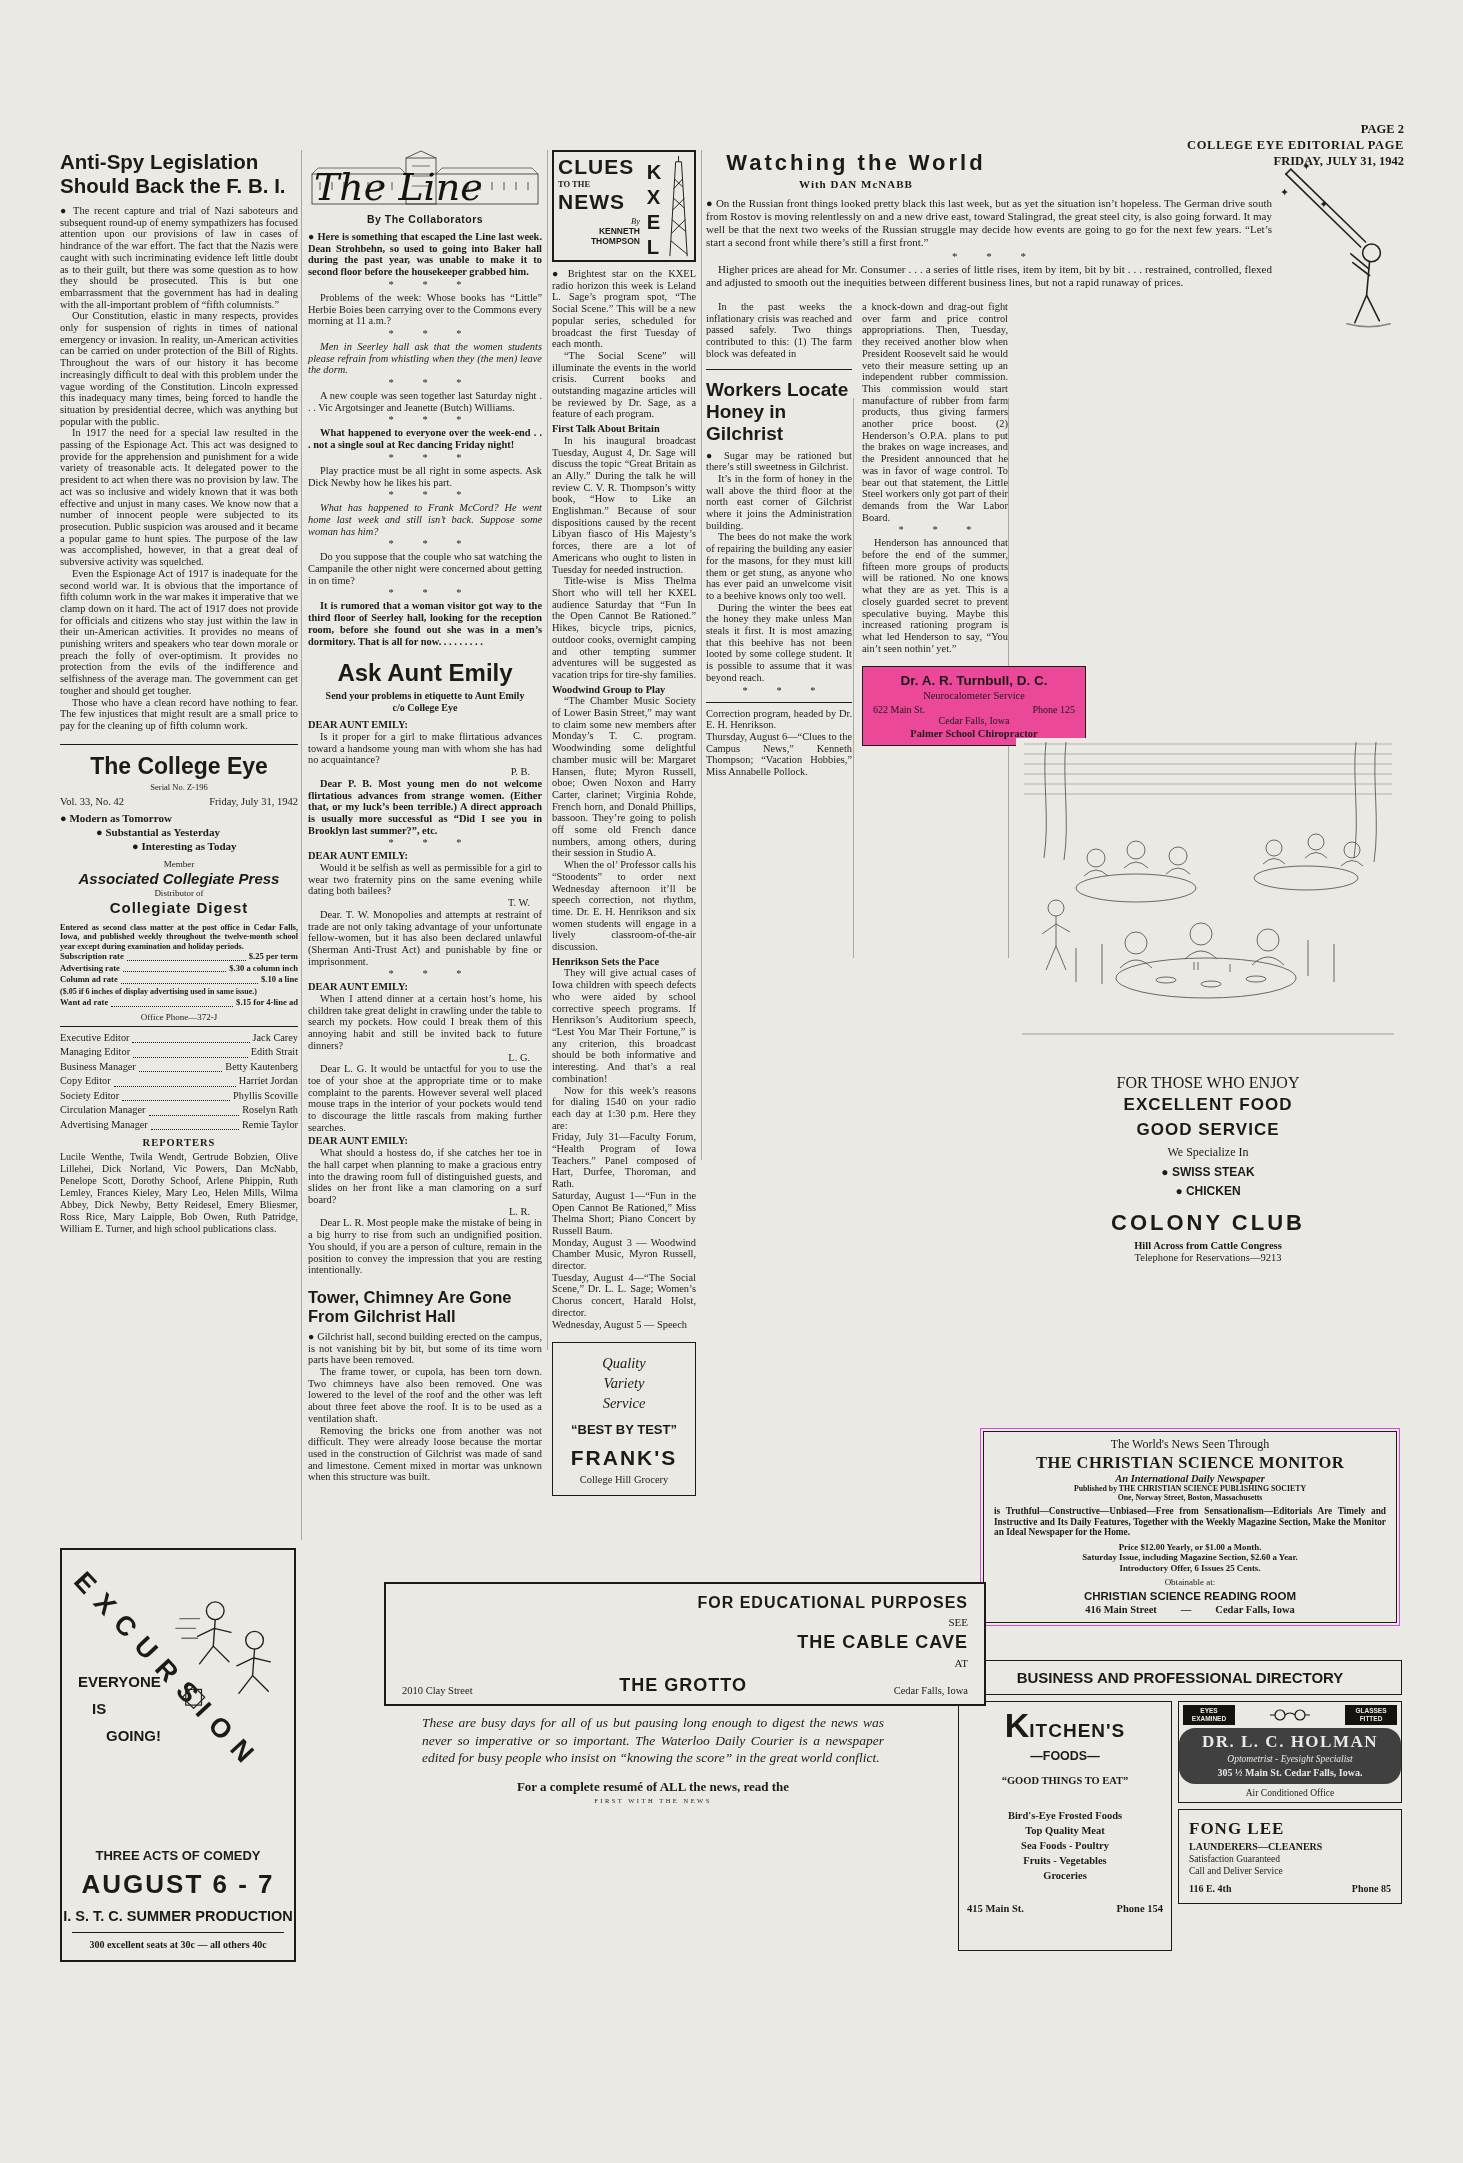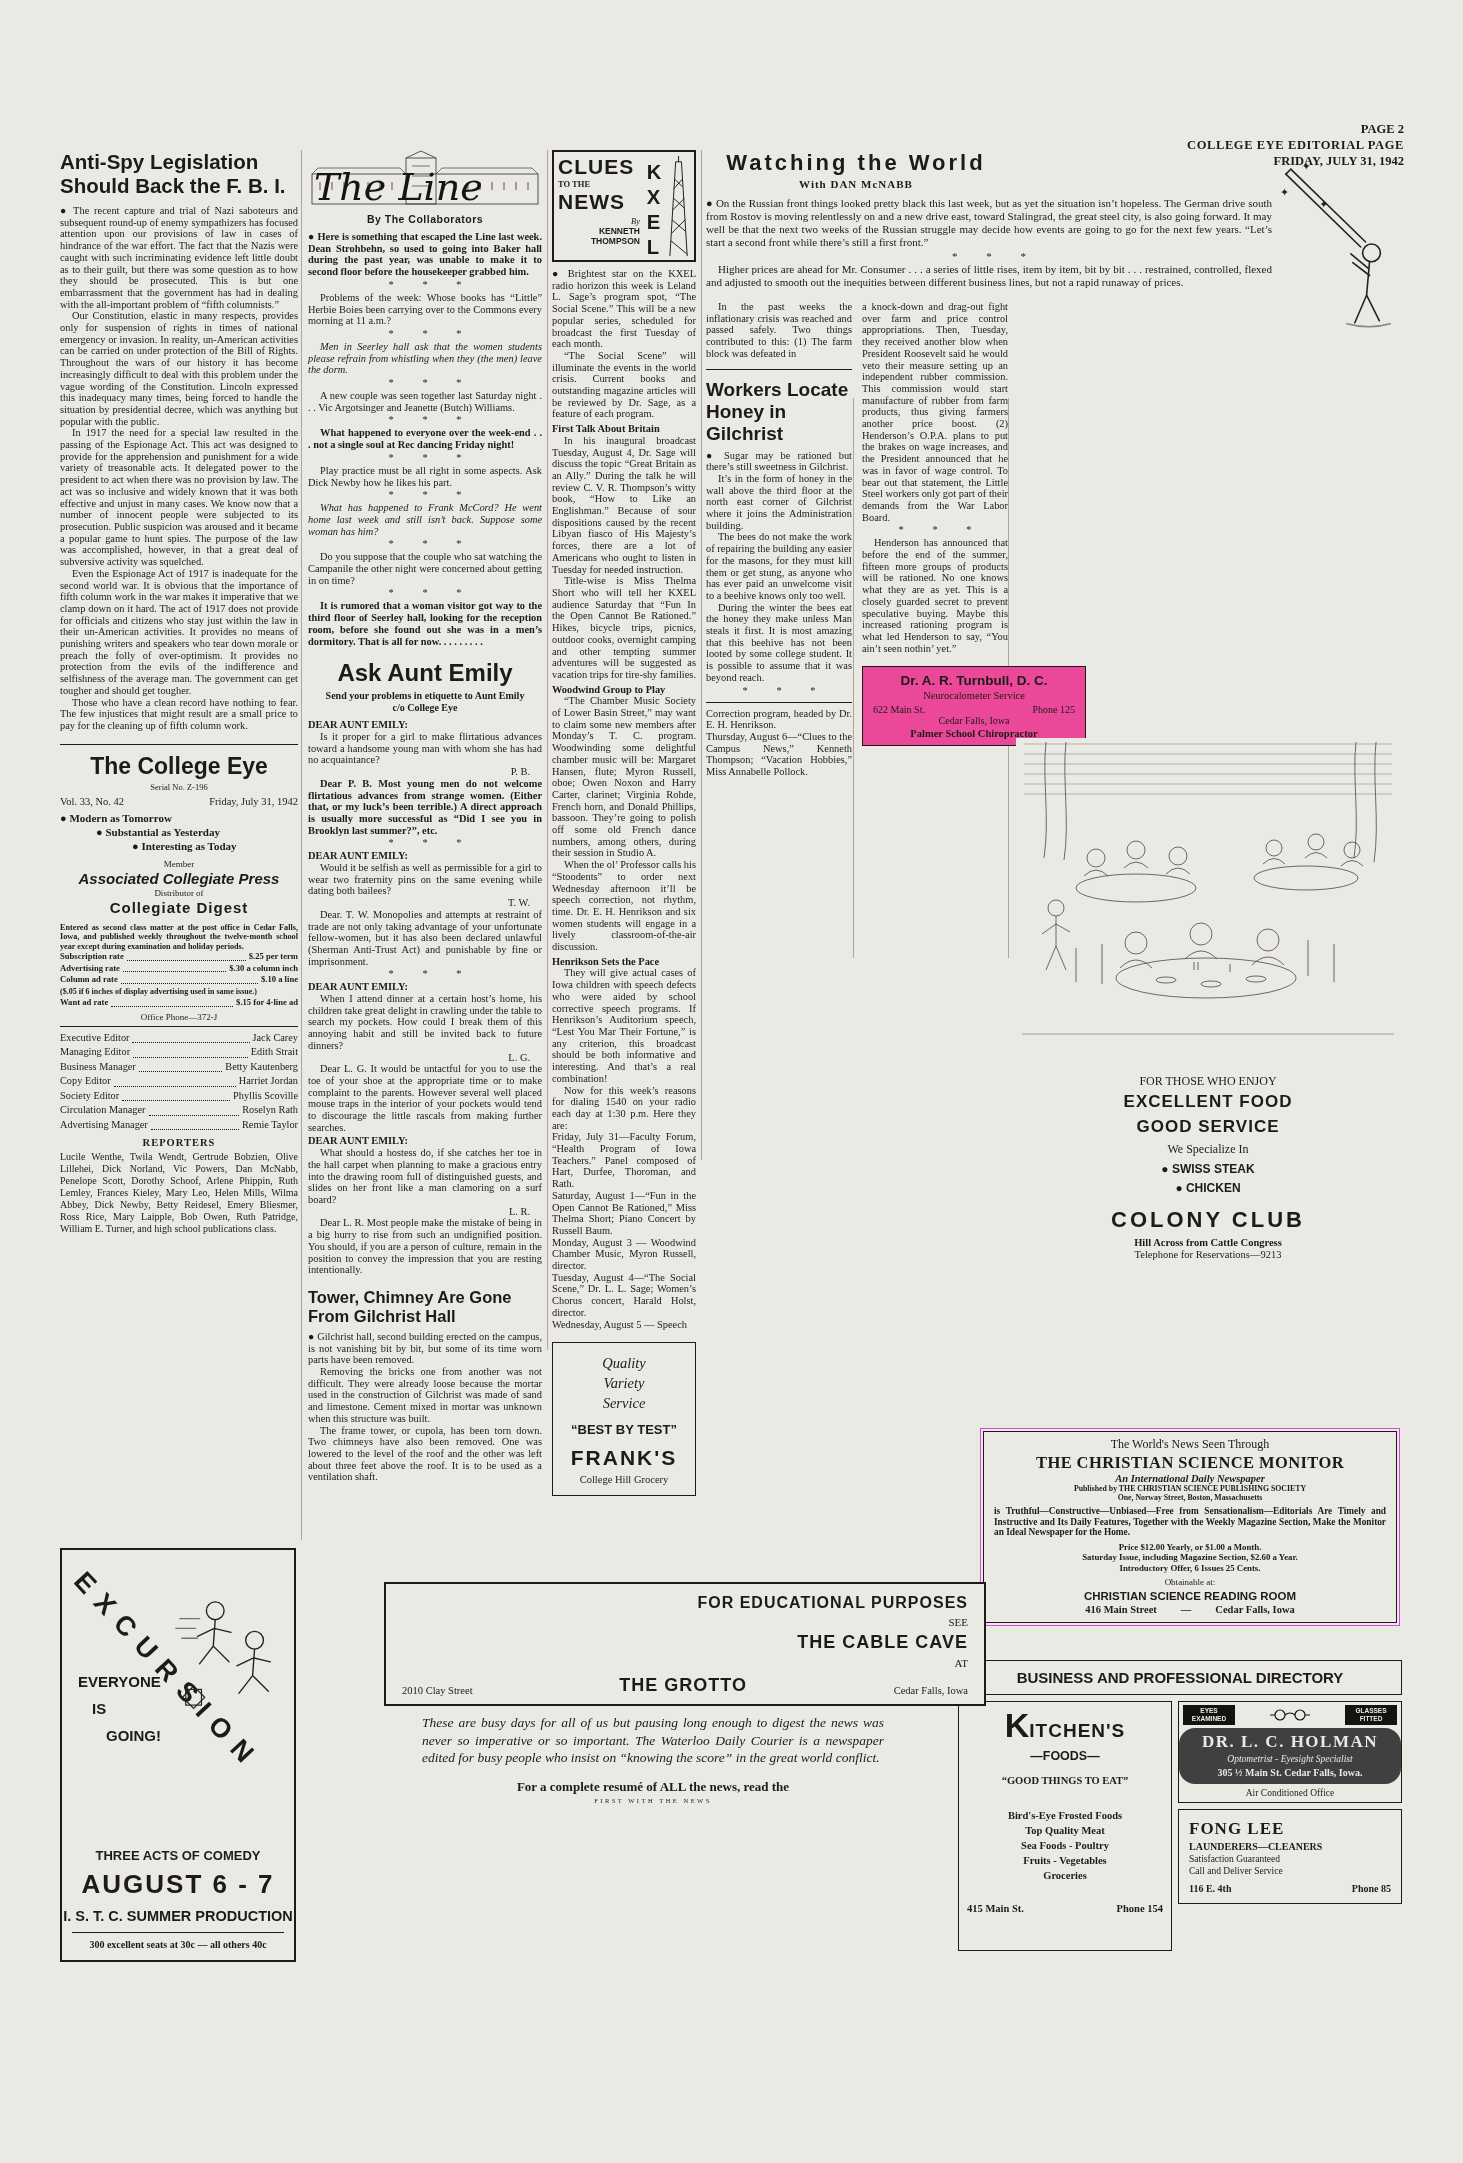--- a/index.html
+++ b/index.html
@@ -100,21 +100,21 @@
   .tb-name{font-family:"Liberation Sans",sans-serif;font-weight:bold;font-size:13.5px;white-space:nowrap;}
   .tb-svc{font-size:10.5px;margin-top:2px;}
   .tb-row{display:flex;justify-content:space-between;font-size:10px;margin-top:3px;padding:0 6px;}
   .tb-city{font-size:10px;}
   .tb-title{font-size:10.5px;font-weight:bold;margin-top:2px;}
 
   
   .adz{position:absolute;z-index:2;background:#ebe9e3;}
   #colony{left:1016px;top:738px;width:384px;text-align:center;}
   .dining-art{width:384px;height:330px;display:block;}
-  .cc-tag{font-size:12px;margin-top:6px;}
+  .cc-tag{font-size:16px;margin-top:6px;}
   .cc-big{font-family:"Liberation Sans",sans-serif;font-weight:bold;font-size:17px;letter-spacing:1px;line-height:25px;}
   .cc-spec{font-size:12px;margin:3px 0;}
   .cc-item{font-family:"Liberation Sans",sans-serif;font-weight:bold;font-size:12px;line-height:19px;}
   .cc-name{font-family:"Liberation Sans",sans-serif;font-weight:bold;font-size:22px;letter-spacing:3px;margin-top:9px;}
   .cc-loc{font-weight:bold;font-size:10.5px;margin-top:4px;}
   .cc-phone{font-size:10.5px;margin-top:1px;}
 
   #csm{left:980px;top:1428px;width:420px;border:1px solid #d946ef;padding:2px;}
   .csm-inner{border:1px solid #1c1b18;padding:5px 8px 7px;text-align:center;}
   .csm-top{font-size:12px;}
@@ -382,22 +382,22 @@
         </div>
     </div>
 
     <div>
       <h3 class="tower-title">
         <span>Tower, Chimney Are Gone</span><br>
         <span>From Gilchrist Hall</span>
       </h3>
       <div class="body-text">
           <p class="noindent">● Gilchrist hall, second building erected on the campus, is not vanishing bit by bit, but some of its time worn parts have been removed.</p>
+          <p>The frame tower, or cupola, has been torn down. Two chimneys have also been removed. One was lowered to the level of the roof and the other was left about three feet above the roof. It is to be used as a ventilation shaft.</p>
           <p>Removing the bricks one from another was not difficult. They were already loose because the mortar used in the construction of Gilchrist was made of sand and limestone. Cement mixed in mortar was unknown when this structure was built.</p>
-          <p>The frame tower, or cupola, has been torn down. Two chimneys have also been removed. One was lowered to the level of the roof and the other was left about three feet above the roof. It is to be used as a ventilation shaft.</p>
         </div>
     </div>
   </div>
 
   <div class="col" id="col3">
     <div class="clues-box">
       <div class="clues-left">
         <div class="clues-word">CLUES</div>
         <div class="clues-tothe">TO THE</div>
         <div class="clues-word">NEWS</div>

